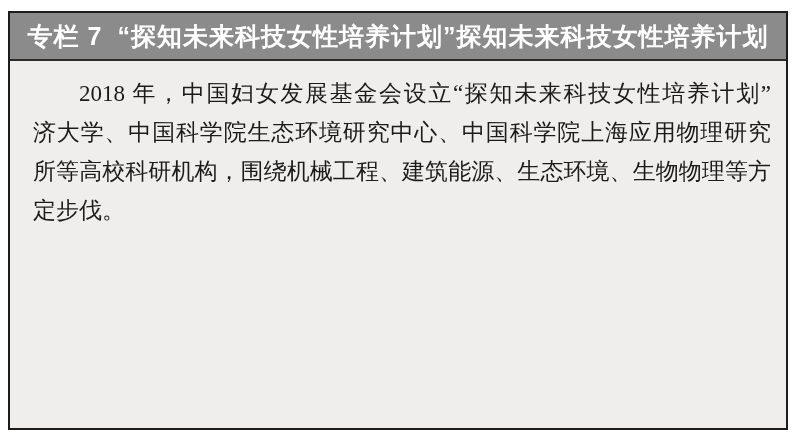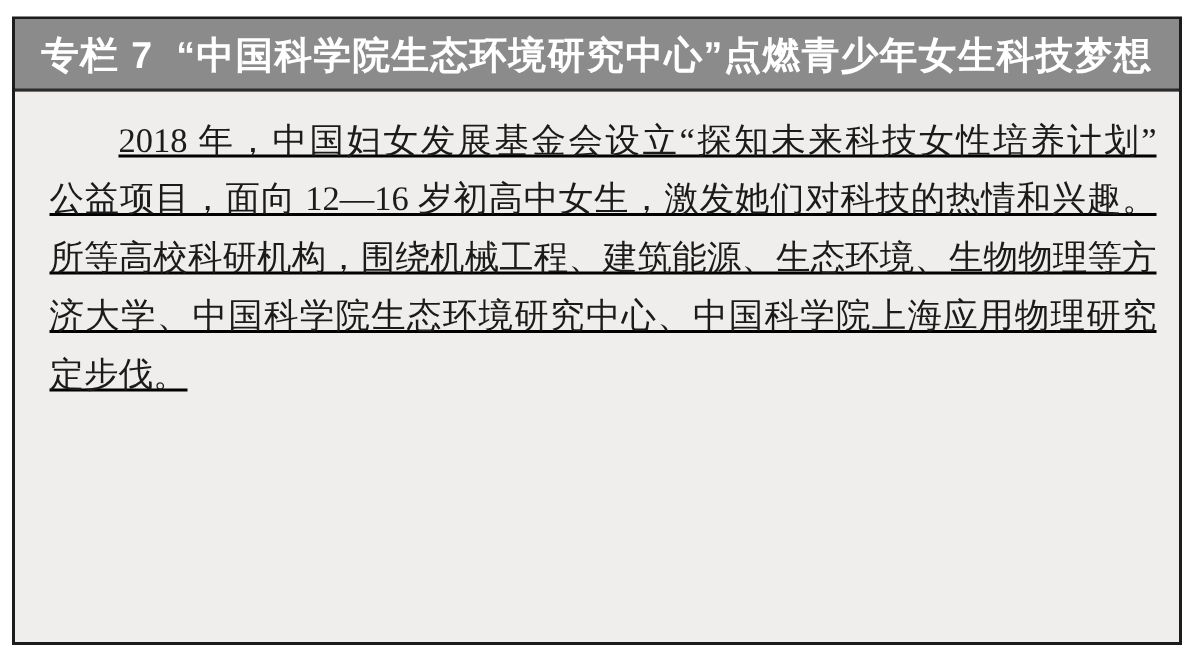--- a/index.html
+++ b/index.html
@@ -44,21 +44,20 @@
     gap: 15px;
     font-family: "Liberation Sans", "DejaVu Sans", sans-serif;
     font-weight: bold;
     font-size: 25px;
     color: var(--header-text);
     letter-spacing: 1px;
     white-space: nowrap;
   }
   .panel-body {
     padding: 13px 15px 0 23px;
-    text-decoration: underline;
   }
   .line {
     margin: 0;
     font-size: 23px;
     line-height: 39px;
     color: var(--body-text);
     text-align: justify;
     text-align-last: justify;
     text-justify: inter-character;
     white-space: nowrap;
@@ -69,23 +68,22 @@
     text-align: center;
   }
 </style>
 </head>
 <body>
 
 <div class="page">
   <section class="panel">
     <header class="panel-header">
       <span>专栏 7</span>
-      <span>“中国科学院生态环境研究中心”点燃青少年女生科技梦想</span>
+      <span>“探知未来科技女性培养计划”探知未来科技女性培养计划</span>
     </header>
     <div class="panel-body">
       <p class="line indent">2018 年，中国妇女发展基金会设立“探知未来科技女性培养计划”</p>
-      <p class="line">公益项目，面向 12—16 岁初高中女生，激发她们对科技的热情和兴趣。</p>
+      <p class="line">济大学、中国科学院生态环境研究中心、中国科学院上海应用物理研究</p>
       <p class="line">所等高校科研机构，围绕机械工程、建筑能源、生态环境、生物物理等方</p>
-      <p class="line">济大学、中国科学院生态环境研究中心、中国科学院上海应用物理研究</p>
       <p class="line last">定步伐。</p>
     </div>
   </section>
 </div>
 
 </body></html>

